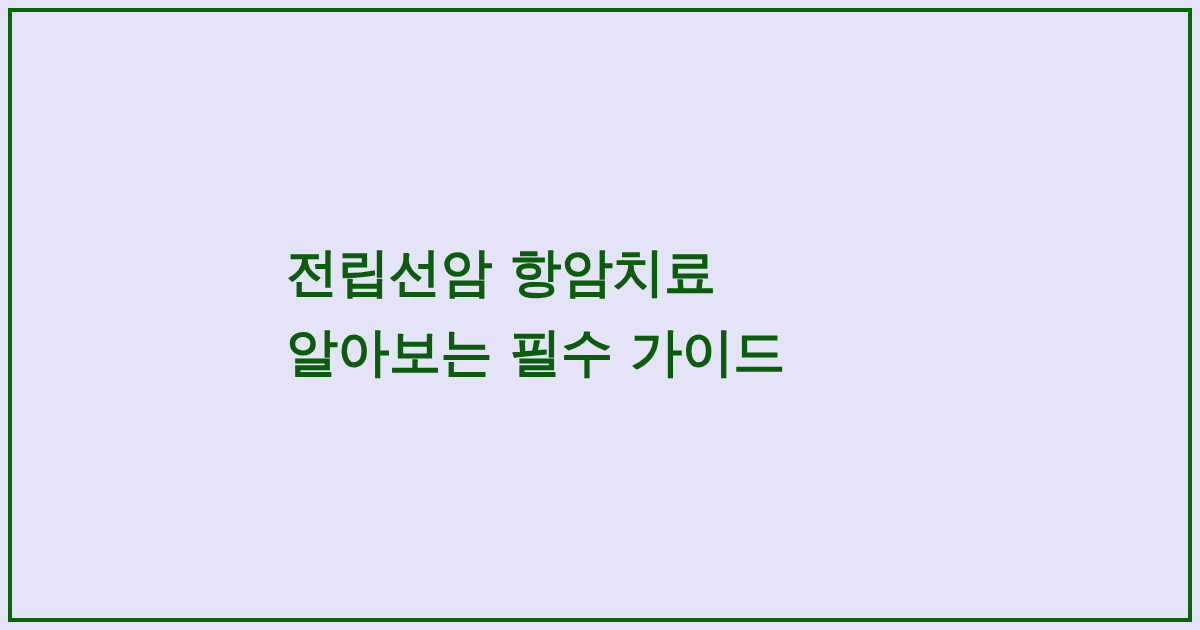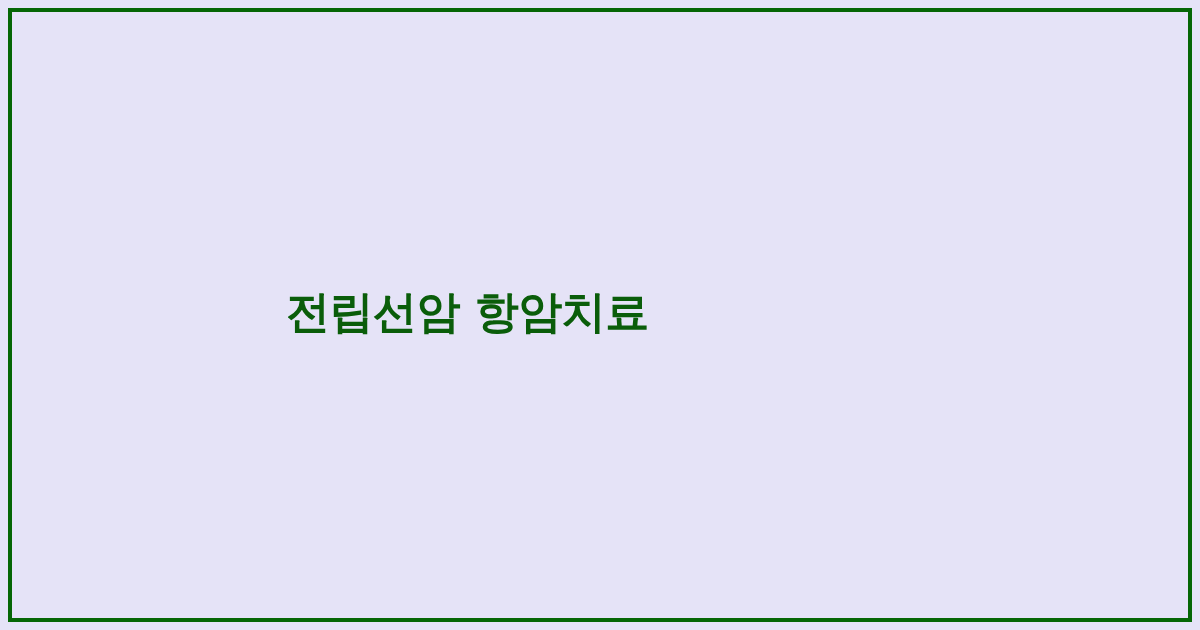--- a/index.html
+++ b/index.html
@@ -47,30 +47,31 @@
     justify-content: center;
     padding-left: 274px;
     padding-right: 40px;
     padding-bottom: 6px;
     box-sizing: border-box;
   }
 
   .title-line {
     display: block;
     font-family: "DejaVu Sans", "Liberation Sans", sans-serif;
-    font-size: 44px;
+    font-size: 52px;
     font-weight: 700;
     line-height: 80px;
     letter-spacing: -0.5px;
     color: var(--fg, #0a5d0a);
     white-space: nowrap;
   }
 </style>
 </head>
 <body>
 
 <div id="thumbnail-card">
   <div id="card-frame">
     <div id="title-block">
       <span class="title-line">전립선암 항암치료</span>
+      <span class="title-line">알아보는 필수 가이드</span>
     </div>
   </div>
 </div>
 
 </body></html>

